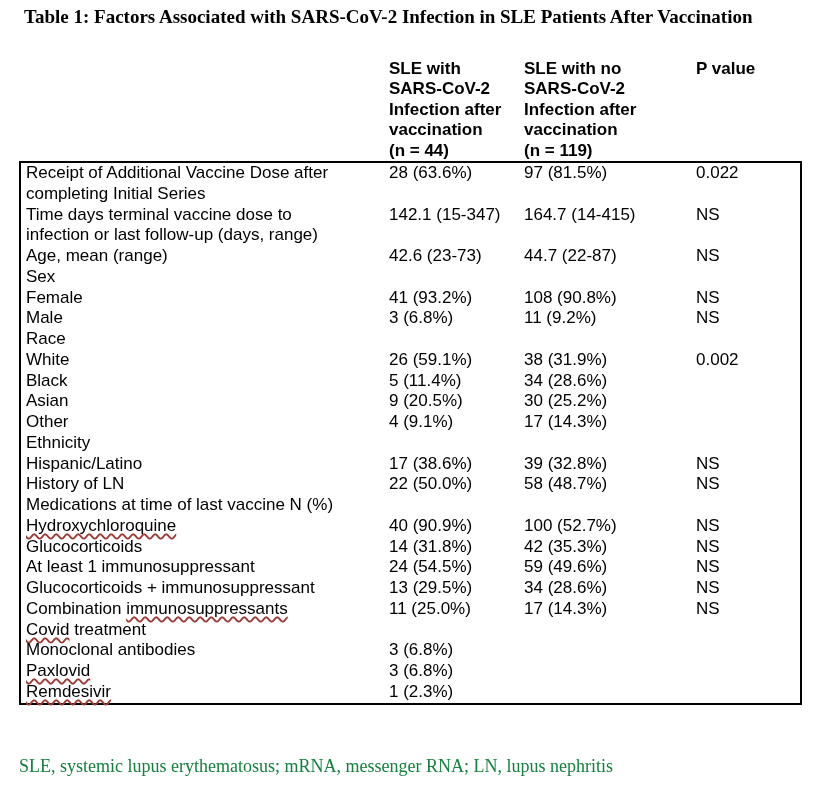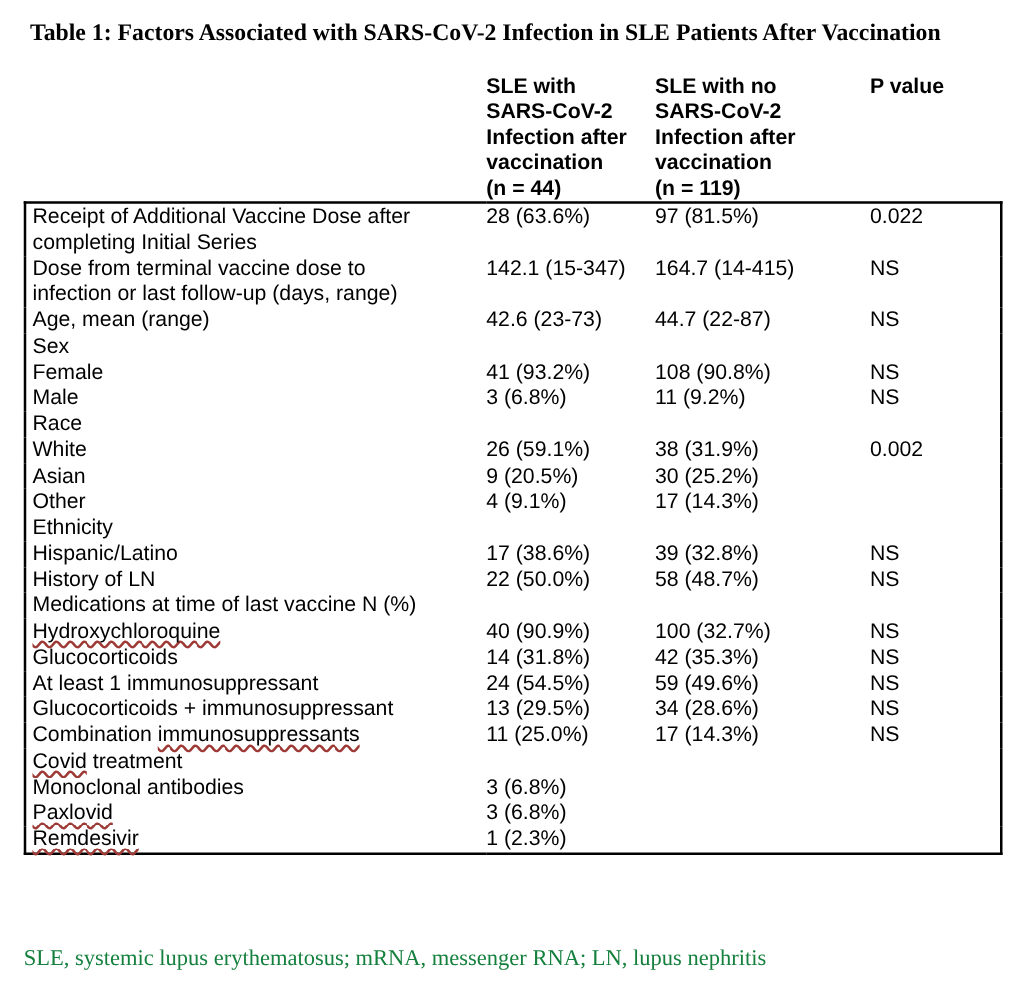--- a/index.html
+++ b/index.html
@@ -6,21 +6,21 @@
   body {
     width: 816px; height: 785px;
     background: #ffffff;
     position: relative;
     overflow: hidden;
     font-family: "Liberation Sans", sans-serif;
     color: #000000;
   }
   .title {
     position: absolute;
-    left: 24px; top: 16px;
+    left: 24px; top: 6px;
     margin: 0;
     font-family: "Liberation Serif", serif;
     font-size: 19px;
     font-weight: 700;
     white-space: nowrap;
     color: #000000;
   }
   table.doc-table {
     position: absolute;
     left: 19px; top: 59px;
@@ -100,21 +100,21 @@
   </thead>
   <tbody>
       <tr>
         <td class="c1"><span>Receipt of Additional Vaccine Dose after
 completing Initial Series</span></td>
         <td class="c2">28 (63.6%)</td>
         <td class="c3">97 (81.5%)</td>
         <td class="c4">0.022</td>
       </tr>
       <tr>
-        <td class="c1"><span>Dose from terminal vaccine dose to
+        <td class="c1"><span>Time days terminal vaccine dose to
 infection or last follow-up (days, range)</span></td>
         <td class="c2">142.1 (15-347)</td>
         <td class="c3">164.7 (14-415)</td>
         <td class="c4">NS</td>
       </tr>
       <tr>
         <td class="c1"><span>Age, mean (range)</span></td>
         <td class="c2">42.6 (23-73)</td>
         <td class="c3">44.7 (22-87)</td>
         <td class="c4">NS</td>
@@ -143,20 +143,26 @@
         <td class="c3"></td>
         <td class="c4"></td>
       </tr>
       <tr>
         <td class="c1 indent"><span>White</span></td>
         <td class="c2">26 (59.1%)</td>
         <td class="c3">38 (31.9%)</td>
         <td class="c4">0.002</td>
       </tr>
       <tr>
+        <td class="c1 indent"><span>Black</span></td>
+        <td class="c2">5 (11.4%)</td>
+        <td class="c3">34 (28.6%)</td>
+        <td class="c4"></td>
+      </tr>
+      <tr>
         <td class="c1 indent"><span>Asian</span></td>
         <td class="c2">9 (20.5%)</td>
         <td class="c3">30 (25.2%)</td>
         <td class="c4"></td>
       </tr>
       <tr>
         <td class="c1 indent"><span>Other</span></td>
         <td class="c2">4 (9.1%)</td>
         <td class="c3">17 (14.3%)</td>
         <td class="c4"></td>
@@ -181,21 +187,21 @@
       </tr>
       <tr>
         <td class="c1"><span>Medications at time of last vaccine N (%)</span></td>
         <td class="c2"></td>
         <td class="c3"></td>
         <td class="c4"></td>
       </tr>
       <tr>
         <td class="c1 indent"><span class="wavy">Hydroxychloroquine</span></td>
         <td class="c2">40 (90.9%)</td>
-        <td class="c3">100 (32.7%)</td>
+        <td class="c3">100 (52.7%)</td>
         <td class="c4">NS</td>
       </tr>
       <tr>
         <td class="c1 indent"><span>Glucocorticoids</span></td>
         <td class="c2">14 (31.8%)</td>
         <td class="c3">42 (35.3%)</td>
         <td class="c4">NS</td>
       </tr>
       <tr>
         <td class="c1 indent"><span>At least 1 immunosuppressant</span></td>

